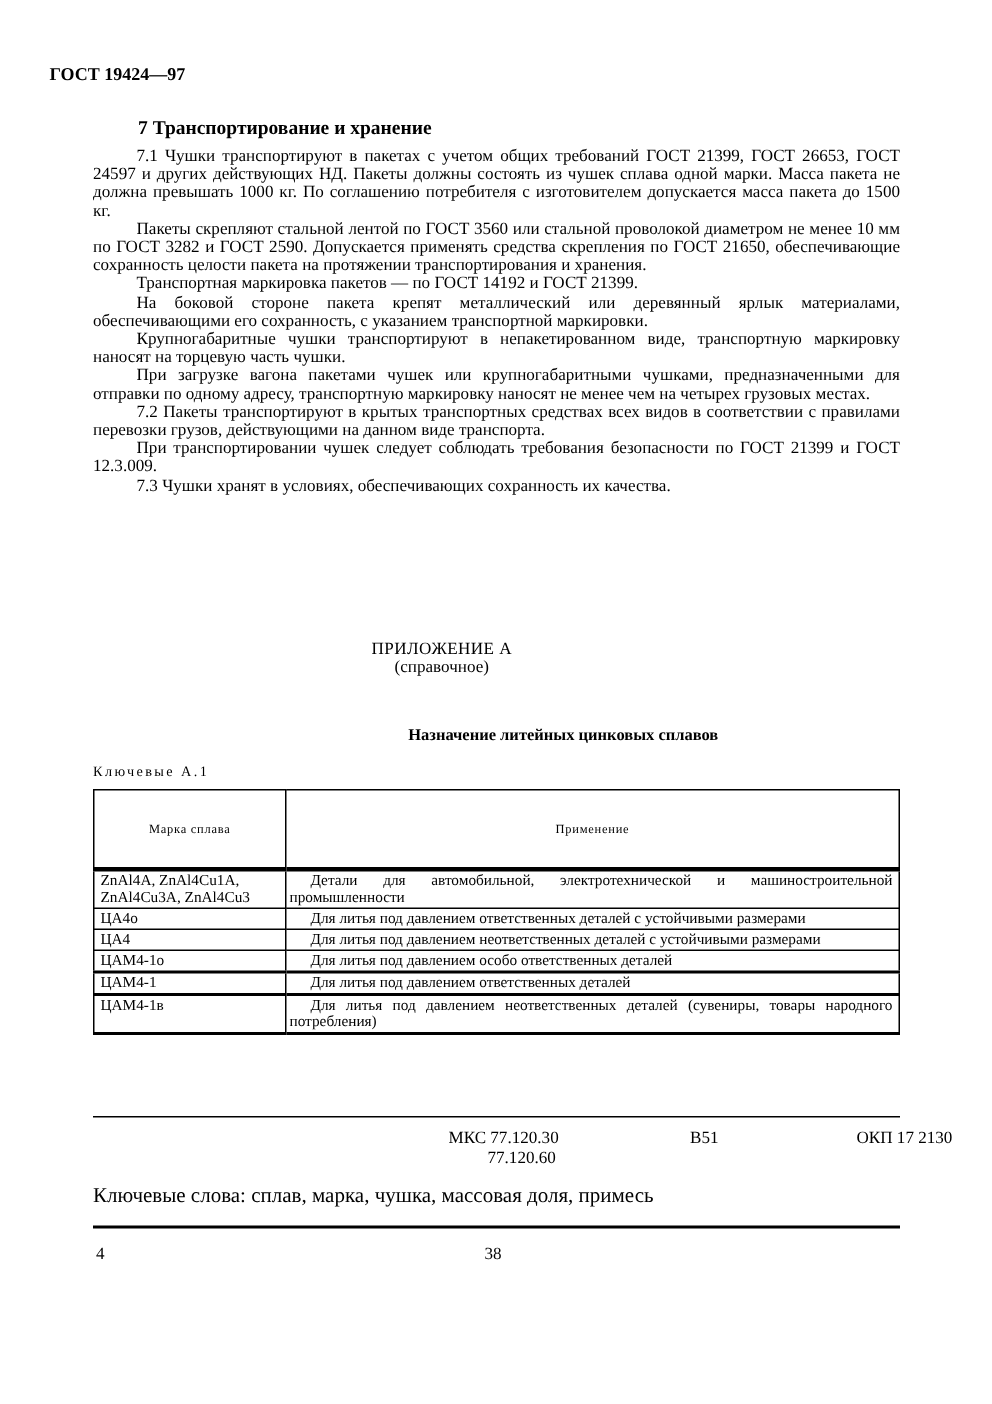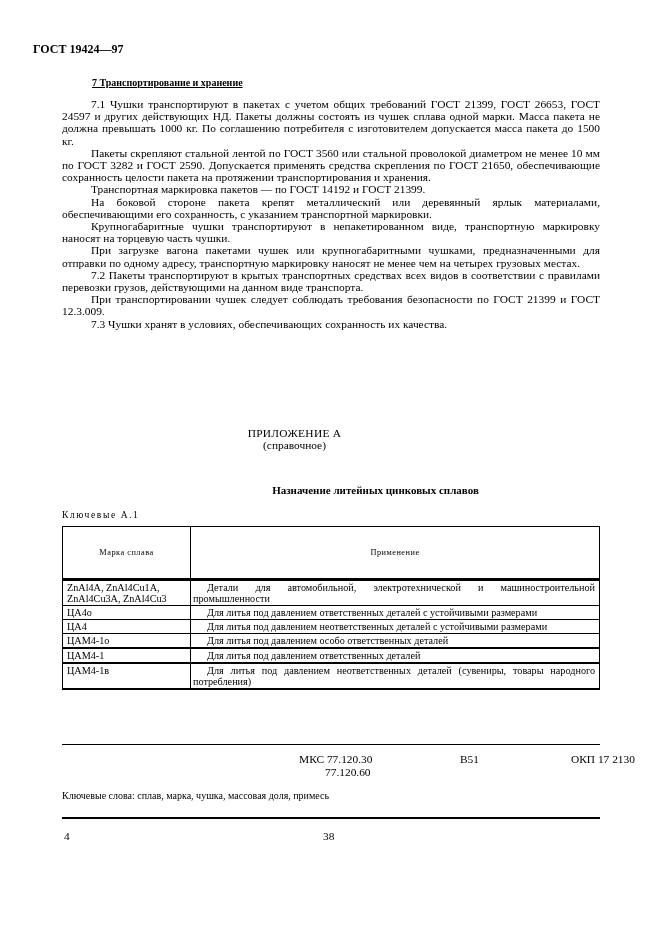--- a/index.html
+++ b/index.html
@@ -7,21 +7,21 @@
       width: 661px; height: 936px; position: relative; overflow: hidden;
       font-family: "Liberation Serif", "DejaVu Serif", serif;
       color: #000;
     }
     .doc-code {
       position: absolute; left: 33px; top: 42px;
       font-weight: bold; font-size: 12px;
     }
     .section-title {
       position: absolute; left: 92px; top: 77px;
-      font-weight: bold; font-size: 10px; text-decoration: underline;
+      font-weight: bold; font-size: 13px;
     }
     .body-text {
       position: absolute; left: 62px; top: 98px; width: 538px;
       font-size: 11.4px; line-height: 12.2px; text-align: justify;
     }
     .body-text p { margin: 0; text-indent: 29px; }
     .appendix {
       position: absolute; left: 0; width: 589px; text-align: center;
       font-size: 11.4px; line-height: 12.2px;
     }
@@ -58,21 +58,21 @@
     .rule-bottom {
       position: absolute; left: 62px; top: 817px; width: 538px; height: 0;
       border-top: 2px solid #000;
     }
     .classif { position: absolute; font-size: 11.4px; line-height: 12.5px; margin-left: 41px; }
     .mks { left: 258px; top: 753px; }
     .mks .line2 { display: block; padding-left: 26px; }
     .b51 { left: 419px; top: 753px; }
     .okp { left: 530px; top: 753px; }
     .keywords {
-      position: absolute; left: 62px; top: 790px; font-size: 10px;
+      position: absolute; left: 62px; top: 790px; font-size: 14px;
     }
     .page-left { position: absolute; left: 64px; top: 830px; font-size: 11.4px; }
     .page-center { position: absolute; left: 323px; top: 830px; font-size: 11.4px; }
   </style>
 </head>
 <body>
 
 <div>
   <div class="doc-code">ГОСТ 19424—97</div>
 

